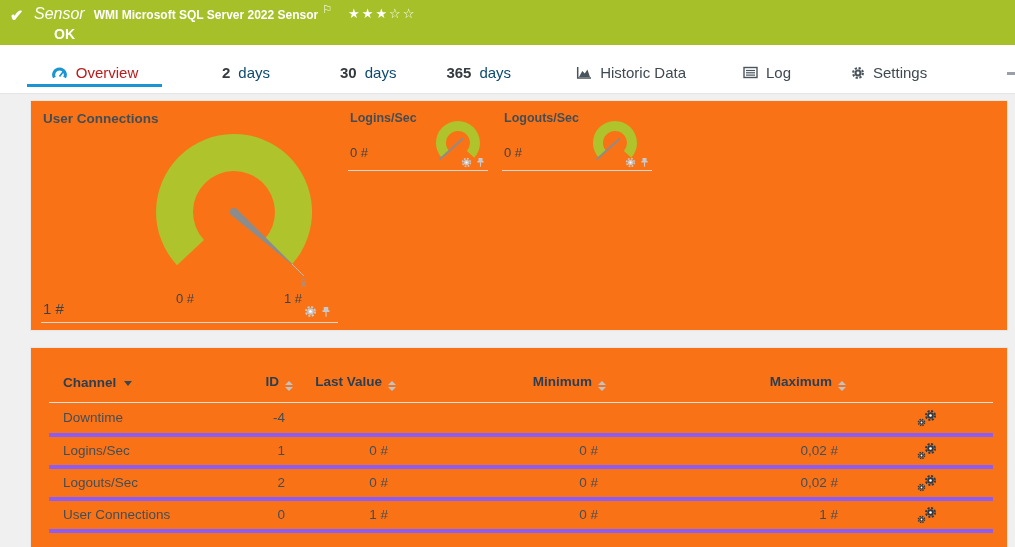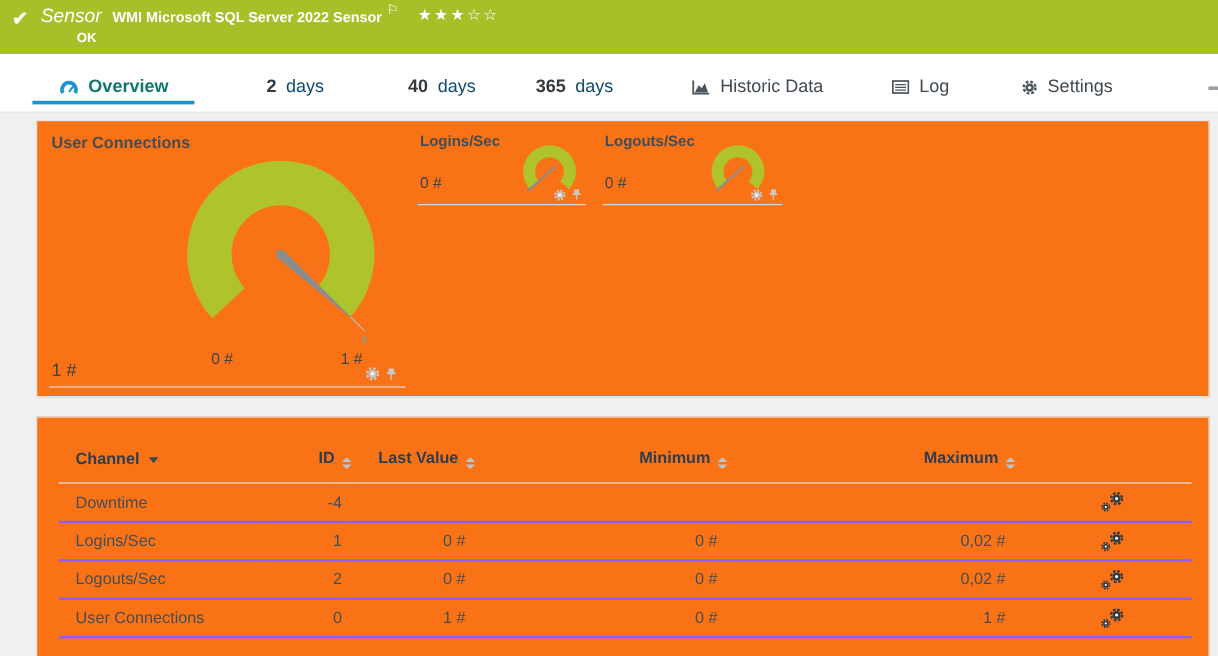--- a/index.html
+++ b/index.html
@@ -11,27 +11,27 @@
   }
 
   
   .topbar { height:45px; background:#a6c02a; position:relative; color:#fff; }
   .topbar .check { position:absolute; left:10px; top:6px; font-size:16px; font-weight:bold; }
   .topbar .row1 { position:absolute; left:34px; top:5px; display:flex; align-items:baseline; white-space:nowrap; }
   .topbar .kind { font-style:italic; font-size:16px; margin-right:9px; }
   .topbar .title { font-weight:bold; font-size:12px; }
   .topbar .flag { font-size:11px; vertical-align:top; position:relative; top:-6px; margin-left:4px; cursor:pointer; }
   .topbar .stars { font-size:13px; letter-spacing:2px; margin-left:16px; cursor:pointer; position:relative; top:-1px; }
-  .topbar .ok { position:absolute; left:64px; top:26px; font-size:11px; font-weight:bold; }
+  .topbar .ok { position:absolute; left:54px; top:26px; font-size:14px; font-weight:bold; }
 
   
   .tabbar { height:49px; background:#fff; display:flex; align-items:flex-end; padding-left:27px; position:relative; border-bottom:1px solid #e4e4e4; }
   .tab { display:inline-flex; align-items:center; gap:8px; padding-bottom:12px; font-size:15px; color:#3e4952; text-decoration:none; position:relative; cursor:pointer; white-space:nowrap; }
   .tab .ticon { display:inline-flex; align-items:center; }
-  .tab.active { color:#0f766e; font-weight:bold; }
+  .tab.active { color:#b91c1c; font-weight:normal; }
   .tab.active::after { content:""; position:absolute; left:0; right:0; bottom:6px; height:3px; background:#1b95d2; }
   .tab.t-overview { width:135px; justify-content:center; }
   .tab.t-live { margin-left:31px; }
   .tab.t-2d  { margin-left:60px; }
   .tab.t-30d { margin-left:70px; }
   .tab.t-365d{ margin-left:50px; }
   .tab.t-hist{ margin-left:65px; }
   .tab.t-log { margin-left:57px; }
   .tab.t-set { margin-left:60px; }
   .tab .num { font-weight:bold; color:#333a40; }
@@ -61,21 +61,21 @@
   .cell-s2 svg.smallg { left:85px; }
   .gtools { position:absolute; display:flex; gap:4px; align-items:center; color:#c9c9c9; }
   .cell-big .gtools { right:7px; bottom:4px; }
   .gcell.small .gtools { right:3px; bottom:2px; }
   .gtools svg { display:block; cursor:pointer; }
 
   
   table.tbl { border-collapse:collapse; table-layout:fixed; width:944px; margin:26px 0 0 18px; font-size:13.5px; }
   .tbl th { font-weight:bold; color:#2d3e50; text-align:right; padding:0 0 11px 0; border-bottom:1px solid #e2e2e2; cursor:pointer; white-space:nowrap; }
   .tbl th.ch { text-align:left; padding-left:14px; }
-  .tbl td { border-bottom:2px solid #8b5cf6; height:32px; color:#434e57; text-align:right; padding-right:8px; white-space:nowrap;margin-top:32px; }
+  .tbl td { border-bottom:4px solid #8b5cf6; height:32px; color:#434e57; text-align:right; padding-right:8px; white-space:nowrap;margin-top:32px; }
   .tbl td.ch { text-align:left; padding-left:14px; padding-right:0; }
   .tbl td.set { padding-right:56px; color:#2f3a44; }
   .tbl td.set svg { cursor:pointer; display:inline-block; vertical-align:middle; }
   .sort { display:inline-flex; flex-direction:column; gap:2px; margin-left:6px; vertical-align:1px; }
   .sort i { display:block; width:0; height:0; border-left:4px solid transparent; border-right:4px solid transparent; }
   .sort .up { border-bottom:4px solid #bcc3c9; }
   .sort .dn { border-top:4px solid #bcc3c9; }
   .caret-dn { display:inline-block; width:0; height:0; border-left:4.5px solid transparent; border-right:4.5px solid transparent; border-top:5.5px solid #3a4750; margin-left:8px; vertical-align:middle; }
 
   svg text { font-family:"Liberation Sans", sans-serif; }
@@ -115,21 +115,21 @@
         <line x1="8.5" y1="10.5" x2="12.6" y2="5.2" stroke="#1b95d2" stroke-width="1.7"></line>
       </svg>
     </span>
     <span>Overview</span>
   </a>
   <a class="tab t-2d">
     <span class="num">2</span>
     <span class="unit">days</span>
   </a>
   <a class="tab t-30d">
-    <span class="num">40</span>
+    <span class="num">30</span>
     <span class="unit">days</span>
   </a>
   <a class="tab t-365d">
     <span class="num">365</span>
     <span class="unit">days</span>
   </a>
   <a class="tab t-hist">
     <span class="ticon">
       <svg width="16" height="14" viewBox="0 0 16 14">
         <path d="M1.7,1 V12 H15" fill="none" stroke="#4a545c" stroke-width="1.5"></path>

